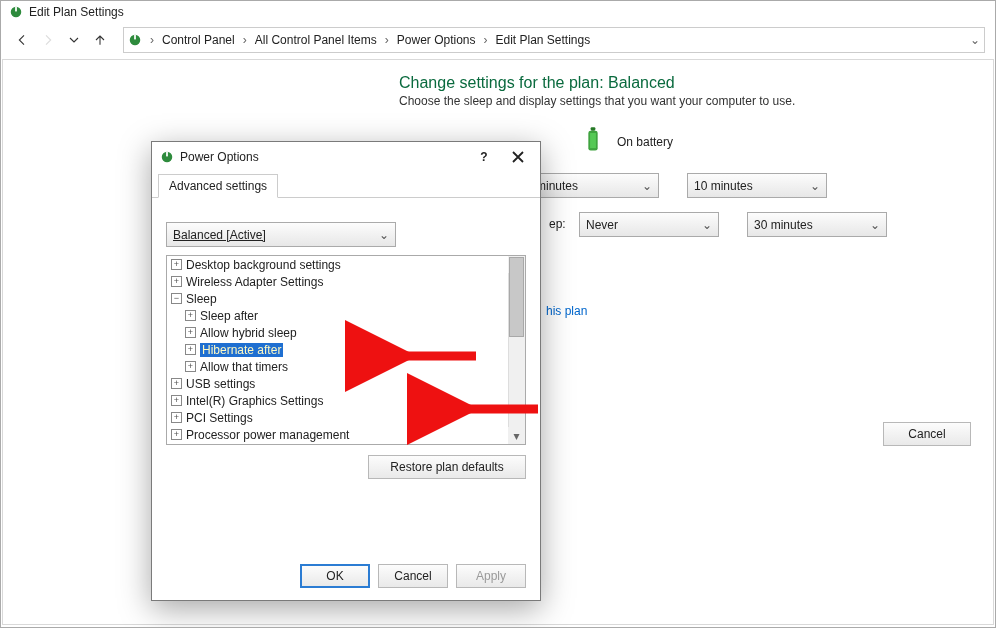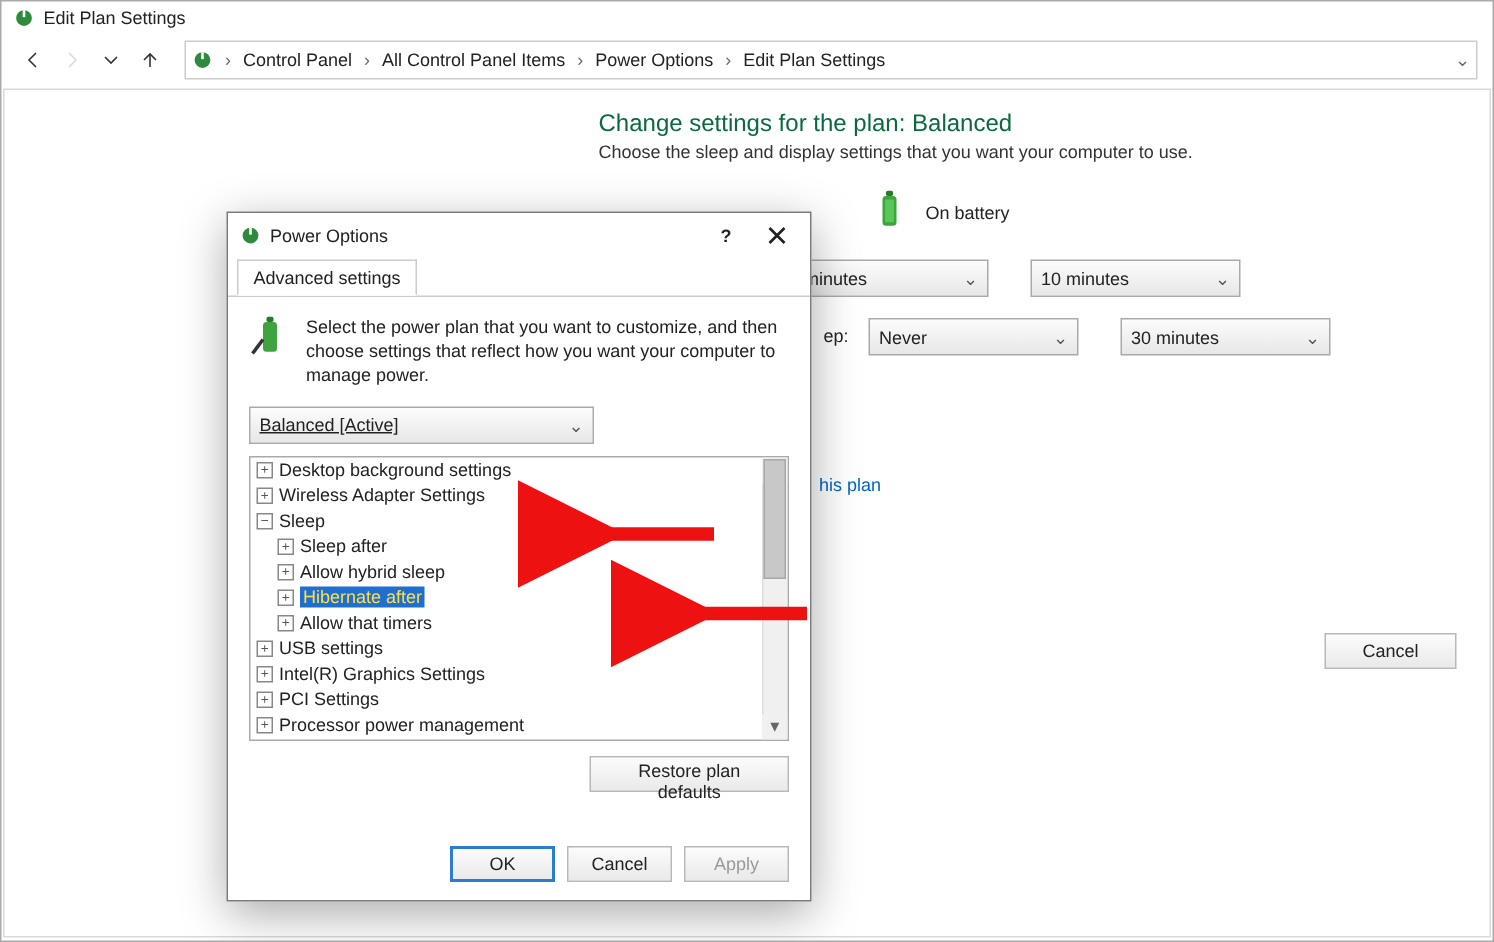--- a/index.html
+++ b/index.html
@@ -25,50 +25,50 @@
   .mainhead{color:#0a6a3e;font-size:16px}
   .mainsub{margin-top:2px;color:#333}
   .iconrow{margin-top:18px;display:flex;gap:28px}
   .iconcol{display:flex;align-items:center;gap:10px}
   .batt svg,.plug svg{width:28px;height:28px}
   .rowgrid{margin-top:16px;display:flex;gap:28px}
   .combo{width:140px;height:25px;background:linear-gradient(#fcfcfc,#e7e7e7);border:1px solid #aaa;display:flex;align-items:center;padding:0 6px;position:relative}
   .combo .dd{position:absolute;right:6px;top:5px;color:#555}
   .linkrow a{color:#0066cc;text-decoration:none}
   .linkrow{margin-top:26px}
-  .linkrow.two{margin-top:24px}
+  .linkrow.two{margin-top:12px}
   .btnrow{position:absolute;right:22px;top:362px;display:flex;gap:10px}
   .winbtn{min-width:88px;height:24px;background:linear-gradient(#fcfcfc,#e9e9e9);border:1px solid #b8b8b8;padding:2px 14px;text-align:center}
   .winbtn.disabled{color:#9a9a9a}
   
   .dialog{position:absolute;left:150px;top:140px;width:390px;height:460px;background:#fff;border:1px solid #7a7a7a;box-shadow:0 8px 30px rgba(0,0,0,.35)}
   .dlg-titlebar{height:30px;display:flex;align-items:center;padding:0 8px;gap:6px}
   .dlg-titlebar .spacer{flex:1}
   .dlg-close,.dlg-help{width:28px;height:22px;display:flex;align-items:center;justify-content:center;font-weight:600}
   .dlg-close svg{width:12px;height:12px;stroke:#222;stroke-width:1.8}
-  .dlg-tabs{height:26px;display:flex;align-items:flex-start;padding-left:6px;border-bottom:1px solid #ccc;background:#fff}
+  .dlg-tabs{height:26px;display:flex;align-items:center;padding-left:6px;border-bottom:1px solid #ccc;background:#fff}
   .dlg-tab{padding:4px 10px;border:1px solid #ccc;border-bottom:1px solid #fff;background:#fff;position:relative;top:1px;font-size:12px}
   .dlg-body{padding:12px 14px}
   .dlg-desc{display:flex;gap:10px;align-items:flex-start}
   .dlg-desc .txt{font-size:12px;line-height:1.35}
   .dlg-desc .bigicon svg{width:28px;height:28px}
   .plan-combo{margin-top:12px;width:230px}
   .tree{margin-top:8px;height:190px;border:1px solid #aaa;overflow:hidden;position:relative}
   .tree ul{list-style:none;padding-left:0}
   .tree li{display:flex;align-items:center;height:17px;gap:4px;padding-left:4px}
   .tree .exp{width:11px;height:11px;border:1px solid #888;display:inline-flex;align-items:center;justify-content:center;font-size:9px;line-height:9px;color:#555;background:#fff}
   .tree .lbl{white-space:nowrap}
   .tree .lvl1{padding-left:18px}
-  .tree .sel{background:#1f6fd1;color:#fde047;padding:0 2px}
+  .tree .sel{background:#1f6fd1;color:#fef9c3;padding:0 2px}
   .tree .scrollbar{position:absolute;right:0;top:0;bottom:0;width:17px;background:#f0f0f0;border-left:1px solid #ddd}
   .tree .thumb{position:absolute;right:1px;top:1px;width:15px;height:80px;background:#c8c8c8;border:1px solid #a8a8a8}
   .tree .sarrow{position:absolute;right:0;width:17px;height:17px;display:flex;align-items:center;justify-content:center;color:#666;background:#f0f0f0}
   .tree .sarrow.bot{bottom:0}
   .restore{margin-top:10px;text-align:right}
-  .restore .winbtn{width:133px}
+  .restore .winbtn{width:158px}
   .dlg-buttons{position:absolute;bottom:12px;right:14px;display:flex;gap:8px}
   .dlg-buttons .ok{border:2px solid #2b7cd3}
   
   .redarrow{position:absolute;pointer-events:none}
   .redarrow svg{overflow:visible}
 </style>
 </head>
 <body>
 
 <div class="titlebar">
@@ -183,28 +183,20 @@
     <div class="dlg-close">
         <svg viewBox="0 0 12 12">
           <path d="M1 1l10 10M11 1L1 11"></path>
         </svg>
       </div>
   </div>
   <div class="dlg-tabs">
     <div class="dlg-tab">Advanced settings</div>
   </div>
   <div class="dlg-body">
-    <div class="dlg-desc">
-      <span class="bigicon"><svg viewBox="0 0 24 24">
-            <rect x="8" y="4" width="8" height="17" rx="2" fill="#3fa33f"></rect>
-            <rect x="10" y="1" width="4" height="3" rx="1" fill="#277a27"></rect>
-            <path d="M2 22 L8 14" stroke="#333" stroke-width="2"></path>
-          </svg></span>
-      <div class="txt">Select the power plan that you want to customize, and then choose settings that reflect how you want your computer to manage power.</div>
-    </div>
 
     <div class="combo plan-combo">
       <span style="text-decoration:underline">Balanced [Active]</span>
       <span class="dd">⌄</span>
     </div>
 
     <div class="tree">
       <ul id="tree-root">
           <li class="lvl0">
             <span class="exp">+</span>

